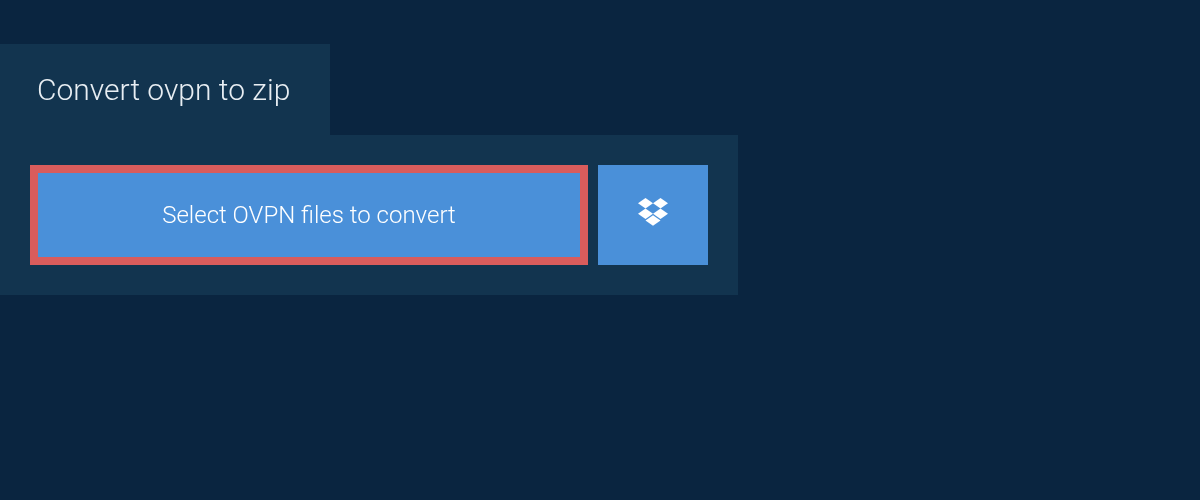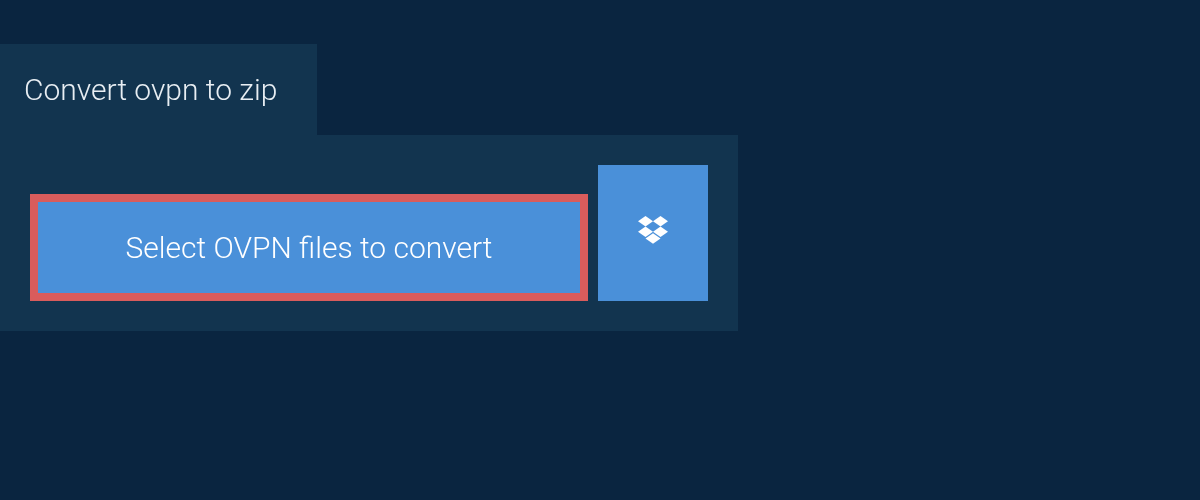--- a/index.html
+++ b/index.html
@@ -8,46 +8,45 @@
       height: 500px;
       background: #0a2540;
       font-family: -apple-system, BlinkMacSystemFont, "Segoe UI", Roboto, sans-serif;
       overflow: hidden;
     }
     .tab {
       background: #12344f;
       color: #e8eef3;
       font-size: 30px;
       font-weight: 300;
-      padding: 28px 40px 28px 24px;
+      padding: 28px 40px 28px 37px;
       display: inline-block;
       margin-top: 44px;
     }
     .panel {
       background: #12344f;
       padding: 30px;
       width: 738px;
       display: flex;
       gap: 10px;
       align-items: stretch;
     }
     .select-button {
       background: #4a90d9;
       color: #ffffff;
-      font-size: 30px;
+      font-size: 24px;
       font-weight: 300;
       border: 8px solid #d95c5c;
       padding: 28px 40px;
       flex: 1;
       text-align: center;
       cursor: pointer;
       display: flex;
       align-items: center;
       justify-content: center;
-      margin-top: 29px;
     }
     .dropbox-button {
       background: #4a90d9;
       width: 110px;
       display: flex;
       align-items: center;
       justify-content: center;
       cursor: pointer;
     }
     .dropbox-button svg {

